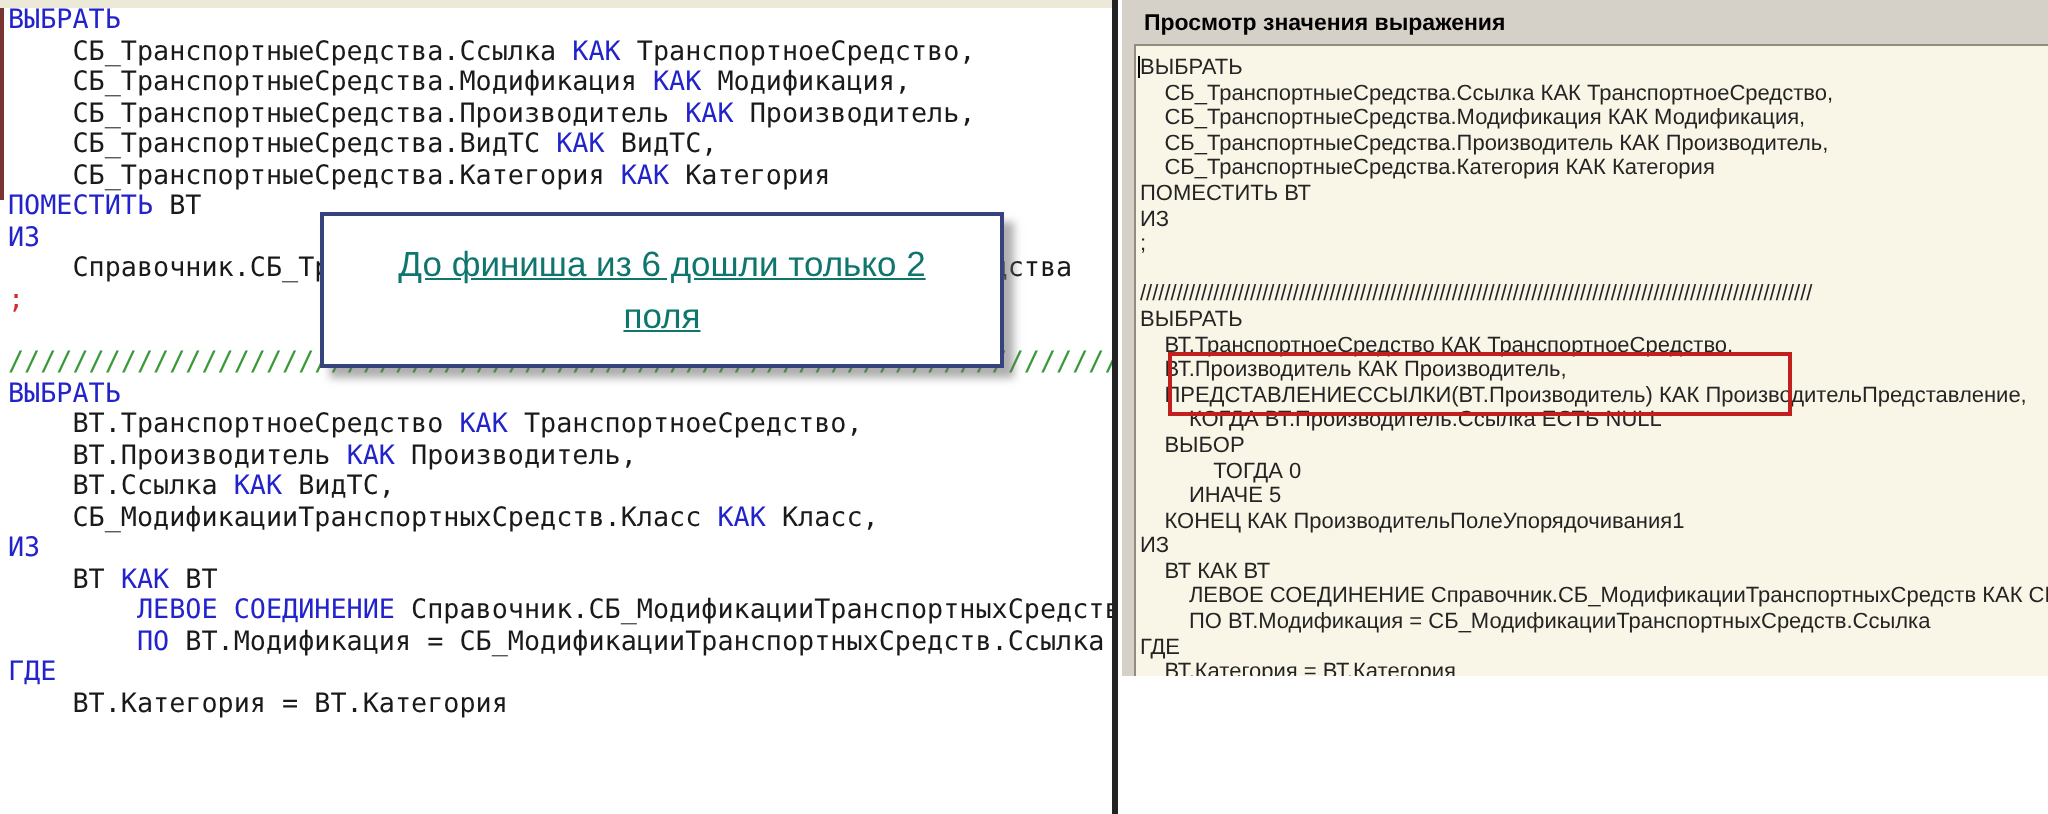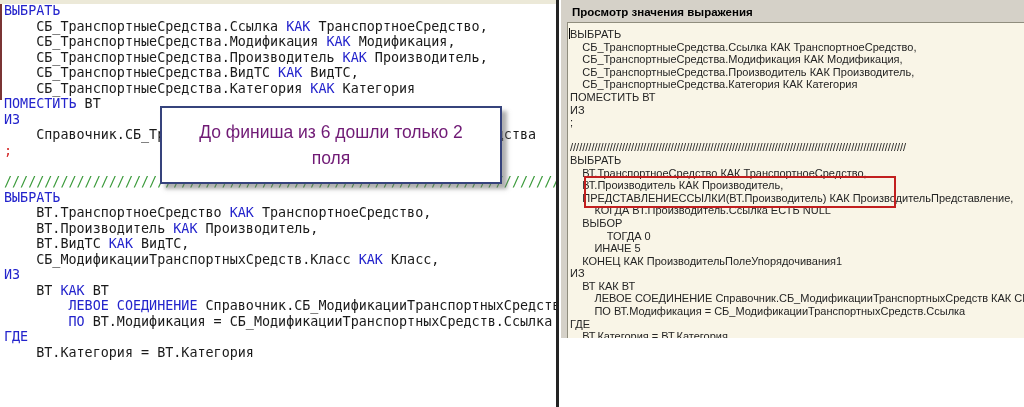--- a/index.html
+++ b/index.html
@@ -27,21 +27,21 @@
                font-size:11px;color:#242424;}
   .vl{height:12.6px;line-height:12.6px;white-space:pre;}
   #caret{position:absolute;left:1px;top:5px;width:1px;height:11px;background:#000;}
   
   #red-box{position:absolute;left:584px;top:176px;width:312px;height:32px;
            border:2px solid #c21f1f;box-sizing:border-box;z-index:5;}
   #callout{position:absolute;left:160px;top:106px;width:342px;height:78px;box-sizing:border-box;
            background:#ffffff;border:2px solid #36437c;z-index:6;
            box-shadow:5px 5px 4px rgba(110,110,110,0.55);
            display:flex;align-items:center;justify-content:center;}
-  #callout-text{font-size:17.5px;line-height:26px;color:#701a75;text-align:center;padding:0 28px;}
+  #callout-text{font-size:17.5px;line-height:26px;color:#0f766e;text-align:center;padding:0 28px;text-decoration:underline;}
 </style>
 </head>
 <body>
 
 <div id="screen">
 
   <div id="left-panel">
     <div id="top-strip"></div>
     <div id="left-strip"></div>
     <div id="left-code">
@@ -53,21 +53,21 @@
         <div class="cl"><span>    СБ_ТранспортныеСредства.Категория </span><span class="k">КАК</span><span> Категория</span></div>
         <div class="cl"><span class="k">ПОМЕСТИТЬ</span><span> ВТ</span></div>
         <div class="cl"><span class="k">ИЗ</span></div>
         <div class="cl"><span>    Справочник.СБ_ТранспортныеСредства </span><span class="k">КАК</span><span> СБ_ТранспортныеСредства</span></div>
         <div class="cl"><span class="p">;</span></div>
         <div class="cl"> </div>
         <div class="cl"><span class="c">//////////////////////////////////////////////////////////////////////</span></div>
         <div class="cl"><span class="k">ВЫБРАТЬ</span></div>
         <div class="cl"><span>    ВТ.ТранспортноеСредство </span><span class="k">КАК</span><span> ТранспортноеСредство,</span></div>
         <div class="cl"><span>    ВТ.Производитель </span><span class="k">КАК</span><span> Производитель,</span></div>
-        <div class="cl"><span>    ВТ.ВидТС </span><span class="k">КАК</span><span> ВидТС,</span></div>
+        <div class="cl"><span>    ВТ.Ссылка </span><span class="k">КАК</span><span> ВидТС,</span></div>
         <div class="cl"><span>    СБ_МодификацииТранспортныхСредств.Класс </span><span class="k">КАК</span><span> Класс,</span></div>
         <div class="cl"><span class="k">ИЗ</span></div>
         <div class="cl"><span>    ВТ </span><span class="k">КАК</span><span> ВТ</span></div>
         <div class="cl"><span>        </span><span class="k">ЛЕВОЕ СОЕДИНЕНИЕ</span><span> Справочник.СБ_МодификацииТранспортныхСредств</span></div>
         <div class="cl"><span>        </span><span class="k">ПО</span><span> ВТ.Модификация = СБ_МодификацииТранспортныхСредств.Ссылка</span></div>
         <div class="cl"><span class="k">ГДЕ</span></div>
         <div class="cl"><span>    ВТ.Категория = ВТ.Категория</span></div>
       </div>
   </div>
 

